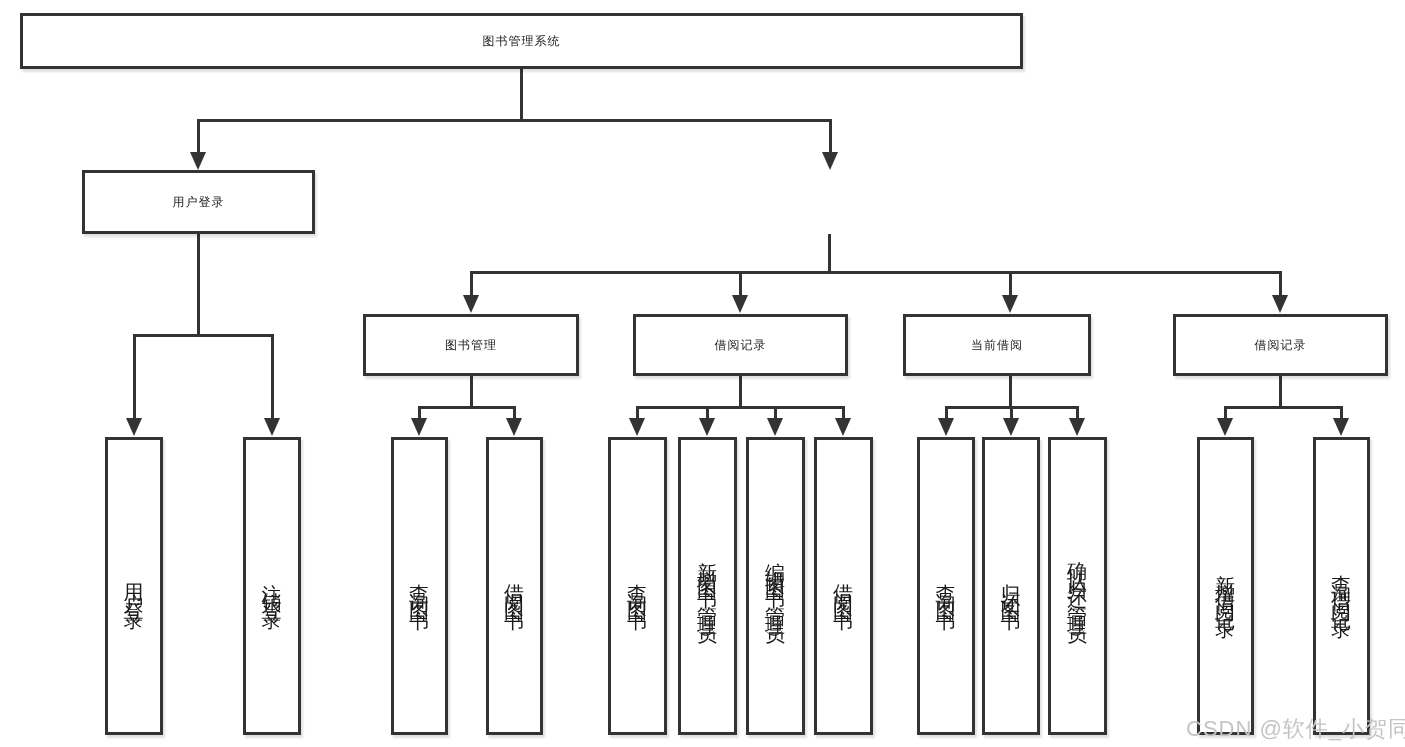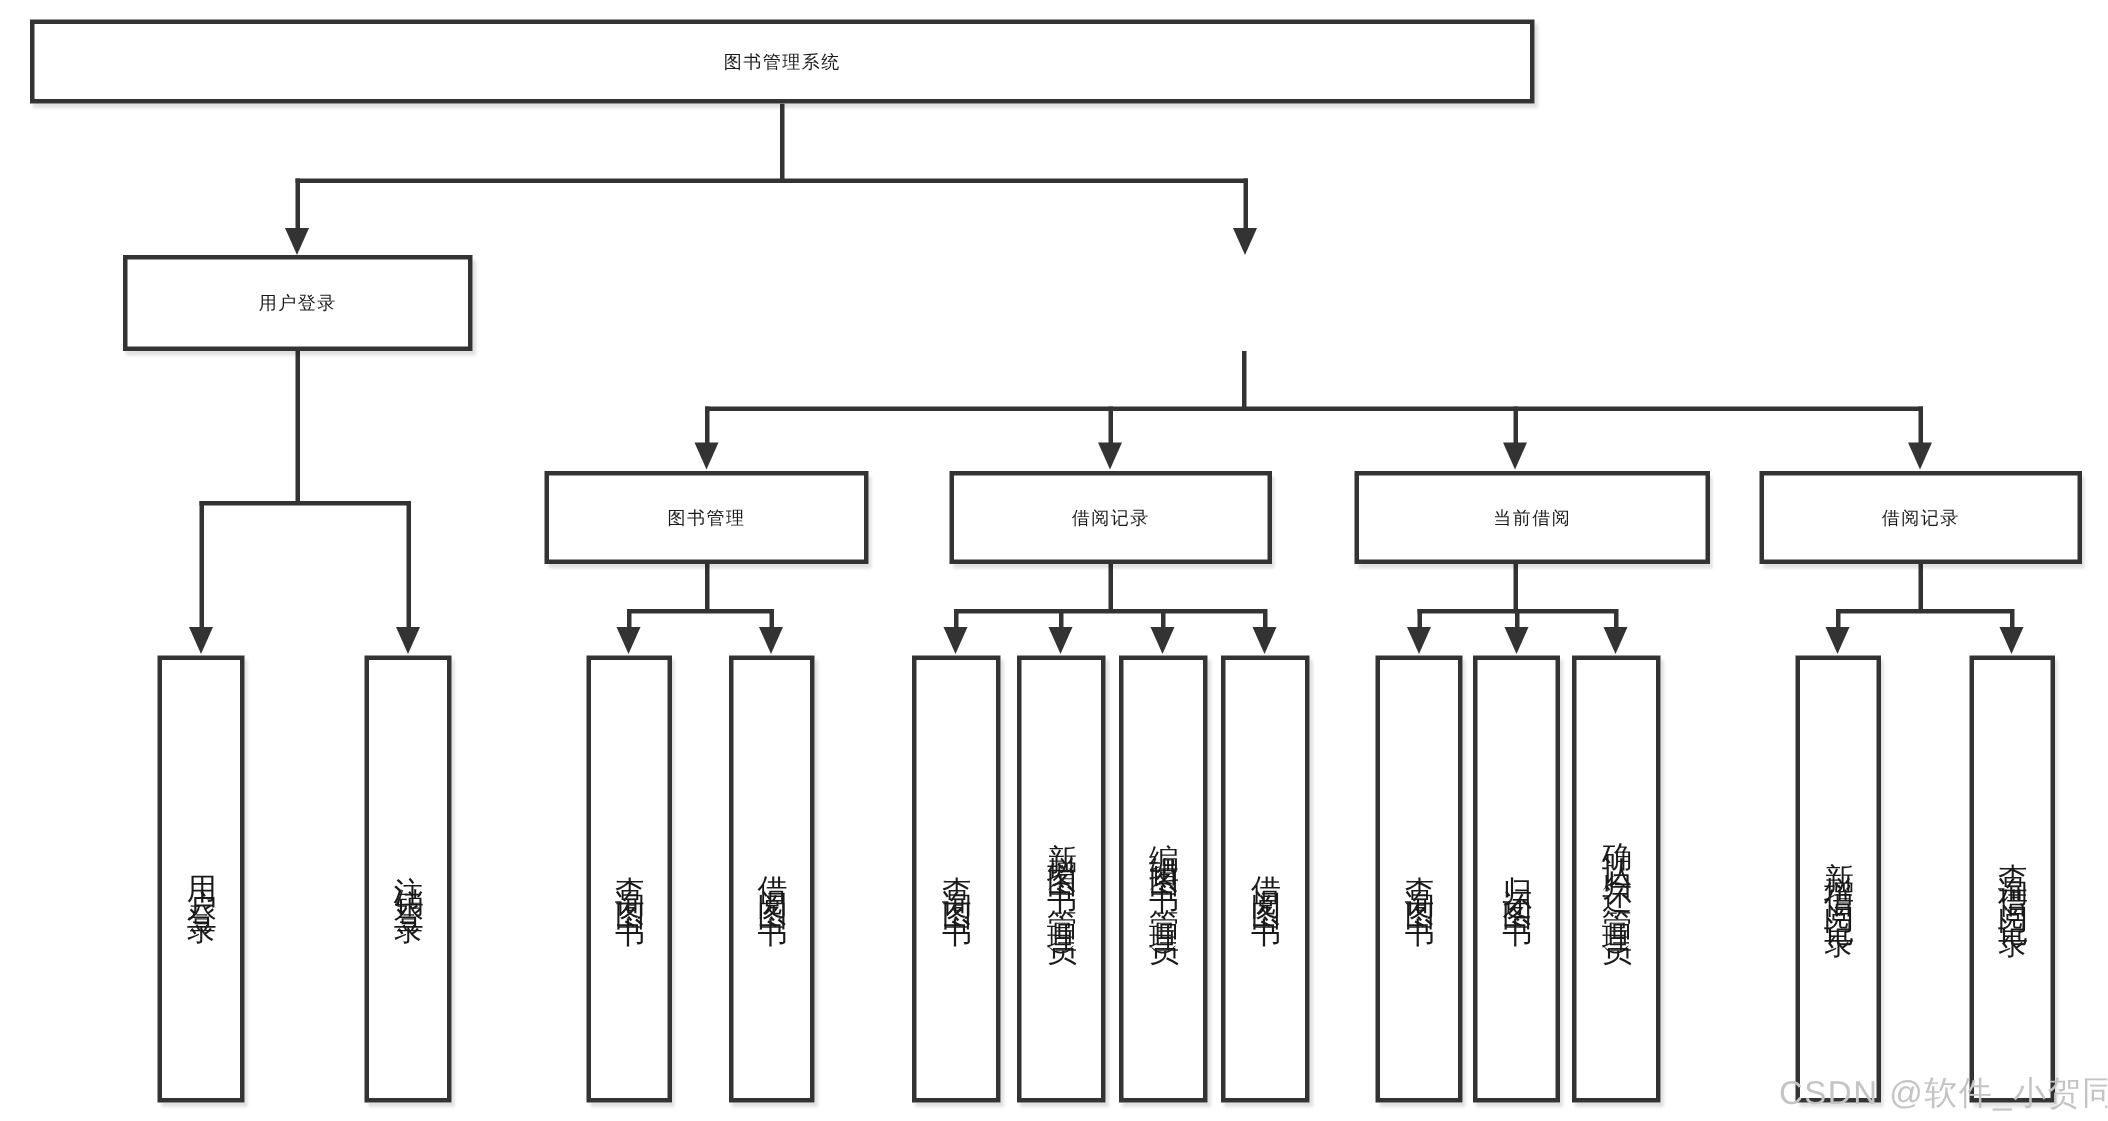--- a/index.html
+++ b/index.html
@@ -94,21 +94,21 @@
   <div class="ahead" style="left:1002px;top:295px;"></div>
   <div class="vline" style="left:1279px;top:271px;height:26px;"></div>
   <div class="ahead" style="left:1272px;top:295px;"></div>
 
   <div class="box" style="left:363px;top:314px;width:216px;height:62px;">
     <span>图书管理</span>
   </div>
   <div class="box" style="left:633px;top:314px;width:215px;height:62px;">
     <span>借阅记录</span>
   </div>
-  <div class="box" style="left:903px;top:314px;width:237px;height:62px;">
+  <div class="box" style="left:903px;top:314px;width:188px;height:62px;">
     <span>当前借阅</span>
   </div>
   <div class="box" style="left:1173px;top:314px;width:215px;height:62px;">
     <span>借阅记录</span>
   </div>
 
   <div class="vline" style="left:470px;top:376px;height:32px;"></div>
   <div class="hline" style="left:418px;top:406px;width:98px;"></div>
   <div class="vline" style="left:418px;top:406px;height:14px;"></div>
   <div class="ahead" style="left:411px;top:418px;"></div>

